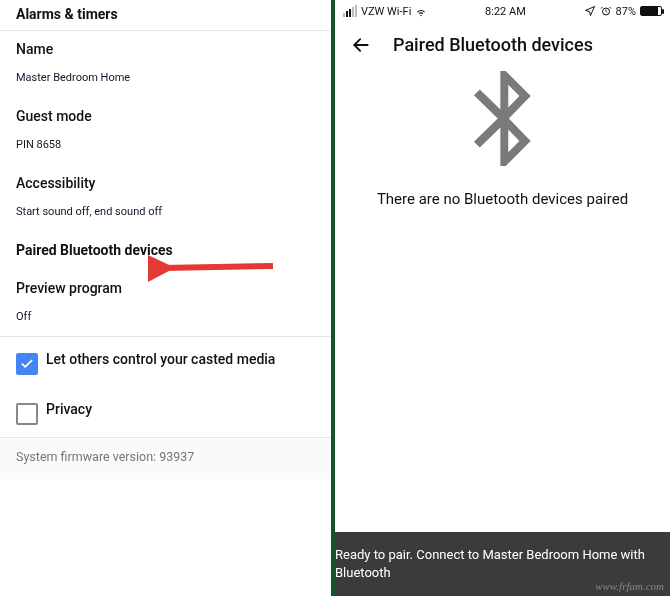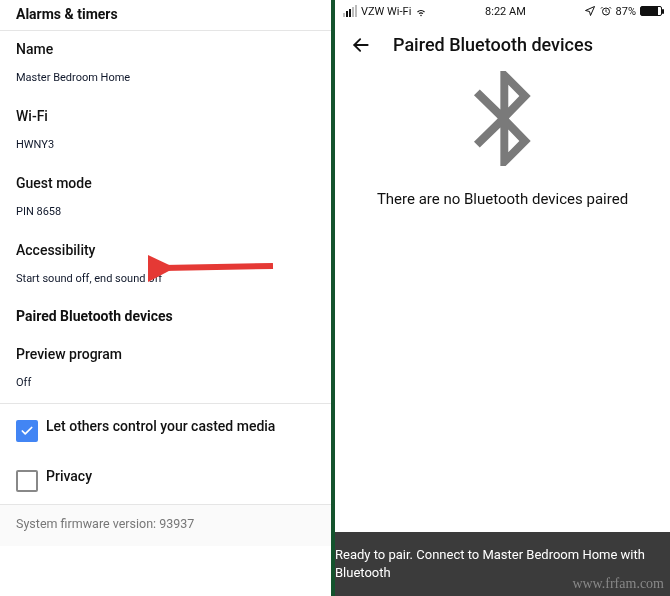--- a/index.html
+++ b/index.html
@@ -40,40 +40,36 @@
   
   .rheader { display:flex; align-items:center; gap: 22px; padding: 14px 16px 16px; }
   .back { width:20px; height:20px; }
   .rtitle { font-size: 18px; font-weight: 500; color: #111; }
   .rbody { flex:1; display:flex; flex-direction:column; align-items:center; gap: 24px; }
   .bt-icon { width: 70px; height: 95px; color: #7a7a7a; }
   .nodev { font-size: 15px; color: #111; }
   .toast { background: #3b3b3b; color: #fff; padding: 14px 0; font-size: 13px; line-height: 1.4; }
   
   .arrow { position: absolute; left: 148px; top: 248px; width: 130px; height: 40px; pointer-events: none; }
-  .watermark { position: absolute; right: 6px; bottom: 4px; font-size: 14px; color: #888; font-family: serif; }
+  .watermark { position: absolute; right: 6px; bottom: 4px; font-size: 11px; color: #888; font-family: serif; font-style: italic; }
 </style>
 </head>
 <body>
 
 <div class="container">
 
   <div class="pane left">
     <div class="hdr">Alarms &amp; timers</div>
     <div class="divider"></div>
 
     <div class="sec">
       <div class="lbl">Name</div>
       <div class="val">Master Bedroom Home</div>
     </div>
 
-    <div class="sec">
-      <div class="lbl">Wi-Fi</div>
-      <div class="val">HWNY3</div>
-    </div>
 
     <div class="sec">
       <div class="lbl">Guest mode</div>
       <div class="val">PIN 8658</div>
     </div>
 
     <div class="sec">
       <div class="lbl">Accessibility</div>
       <div class="val">Start sound off, end sound off</div>
     </div>

